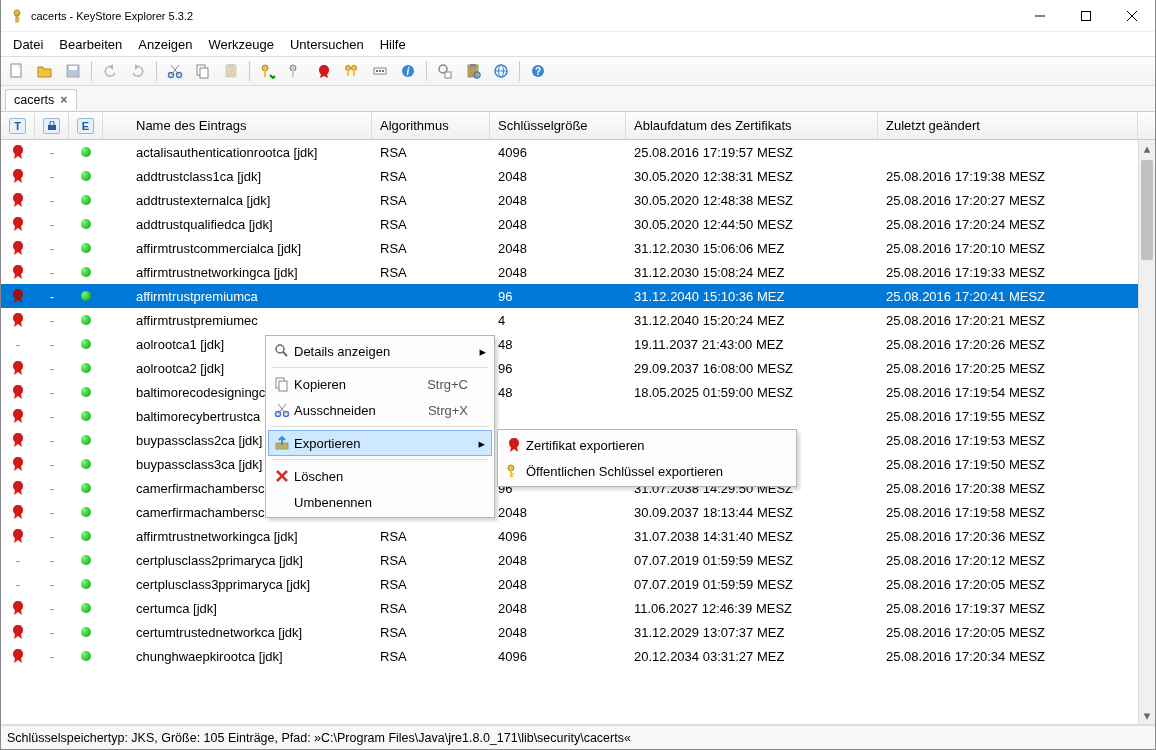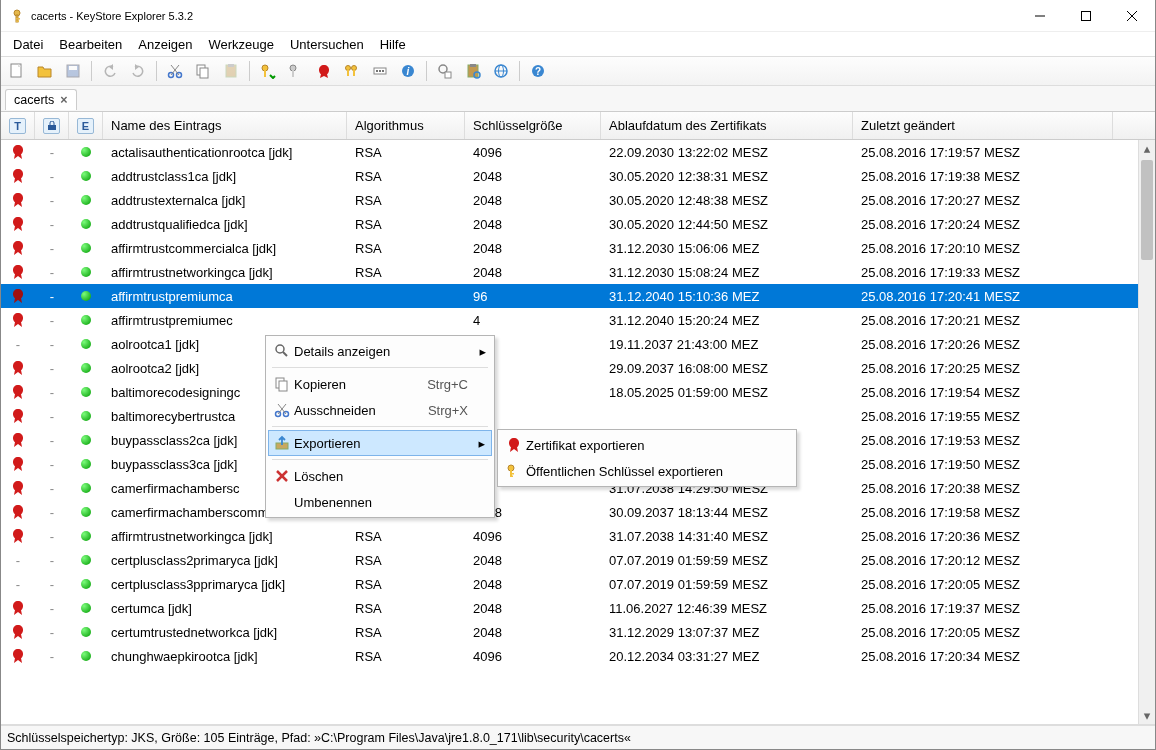--- a/index.html
+++ b/index.html
@@ -93,21 +93,21 @@
     padding: 5px 8px;
     font-size: 13px;
     display: flex;
     align-items: center;
     overflow: hidden;
     white-space: nowrap;
   }
   .col-t { width: 34px; justify-content:center; }
   .col-l { width: 34px; justify-content:center; }
   .col-e { width: 34px; justify-content:center; }
-  .col-name { width: 244px; }
+  .col-name { width: 244px; margin-left: 25px; }
   .col-alg { width: 118px; }
   .col-size { width: 136px; }
   .col-exp { width: 252px; }
   .col-mod { width: 260px; }
   .table-body {
     position: absolute;
     top: 28px; left: 0; right: 17px; bottom: 0;
     overflow: hidden;
   }
   .row {
@@ -379,21 +379,20 @@
           </div>
           <div class="cell col-l">
             <span style="color:#888">-</span>
           </div>
           <div class="cell col-e">
             <span class="green-dot"></span>
           </div>
           <div class="cell col-name">actalisauthenticationrootca [jdk]</div>
           <div class="cell col-alg">RSA</div>
           <div class="cell col-size">4096</div>
-          <div class="cell col-exp">22.09.2030 13:22:02 MESZ</div>
           <div class="cell col-mod">25.08.2016 17:19:57 MESZ</div>
         </div>
         <div class="row">
           <div class="cell col-t">
             <svg width="16" height="16">
               <path d="M8 1 C5 1 3 3 3 6 C3 9 5 11 8 11 C11 11 13 9 13 6 C13 3 11 1 8 1 Z" fill="#d11a1a"></path>
               <path d="M5 10 L4 15 L8 12 L12 15 L11 10" fill="#d11a1a"></path>
             </svg>
           </div>
           <div class="cell col-l">

